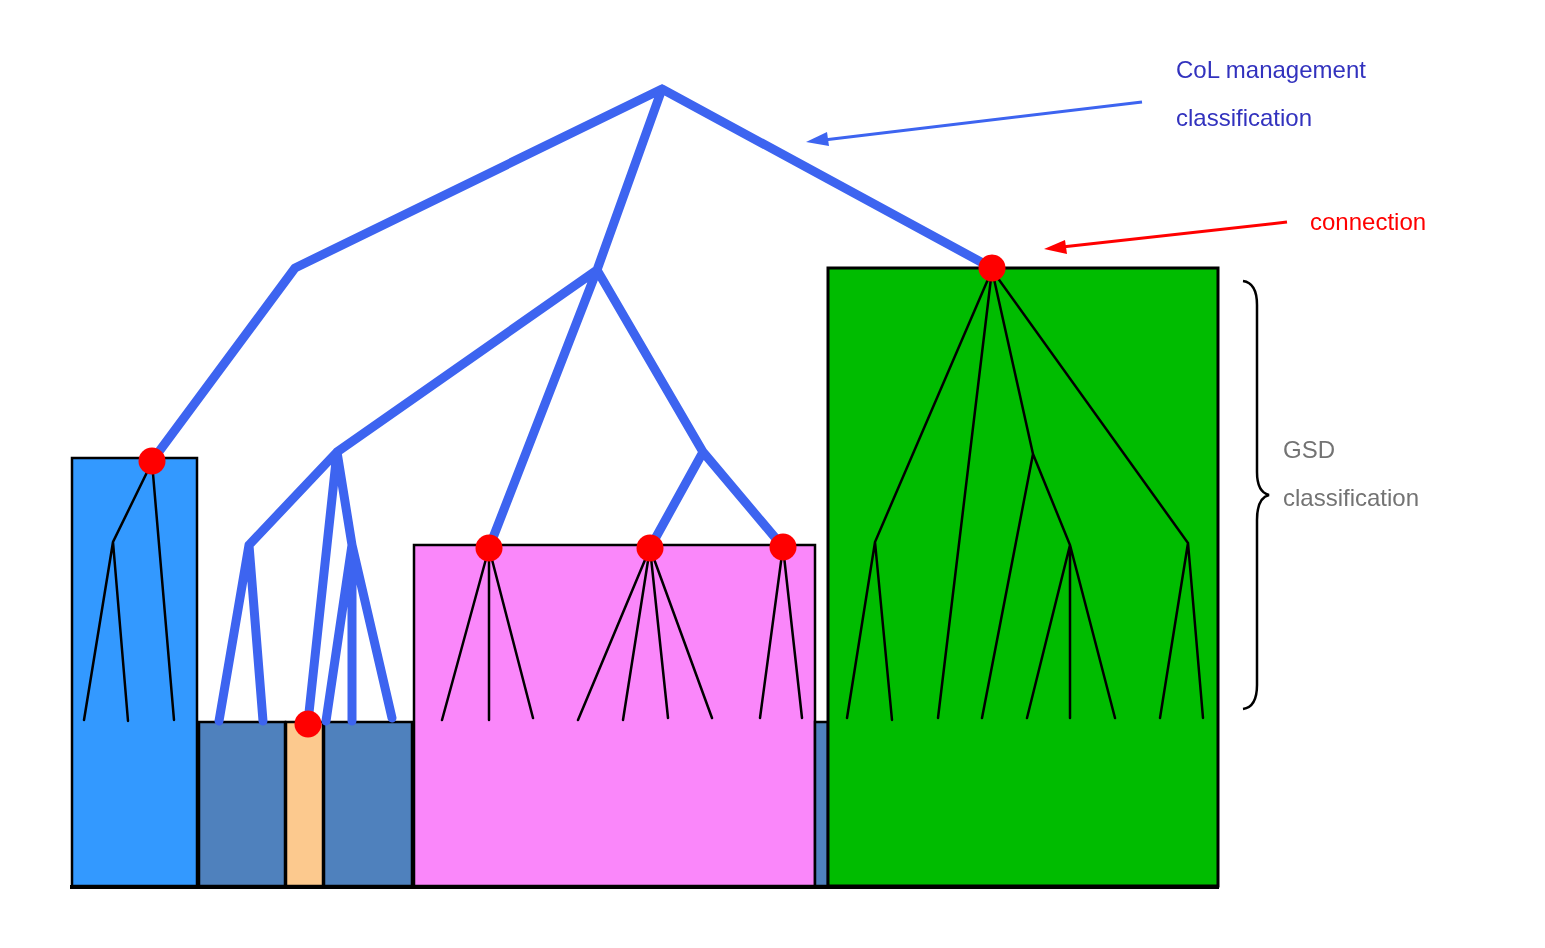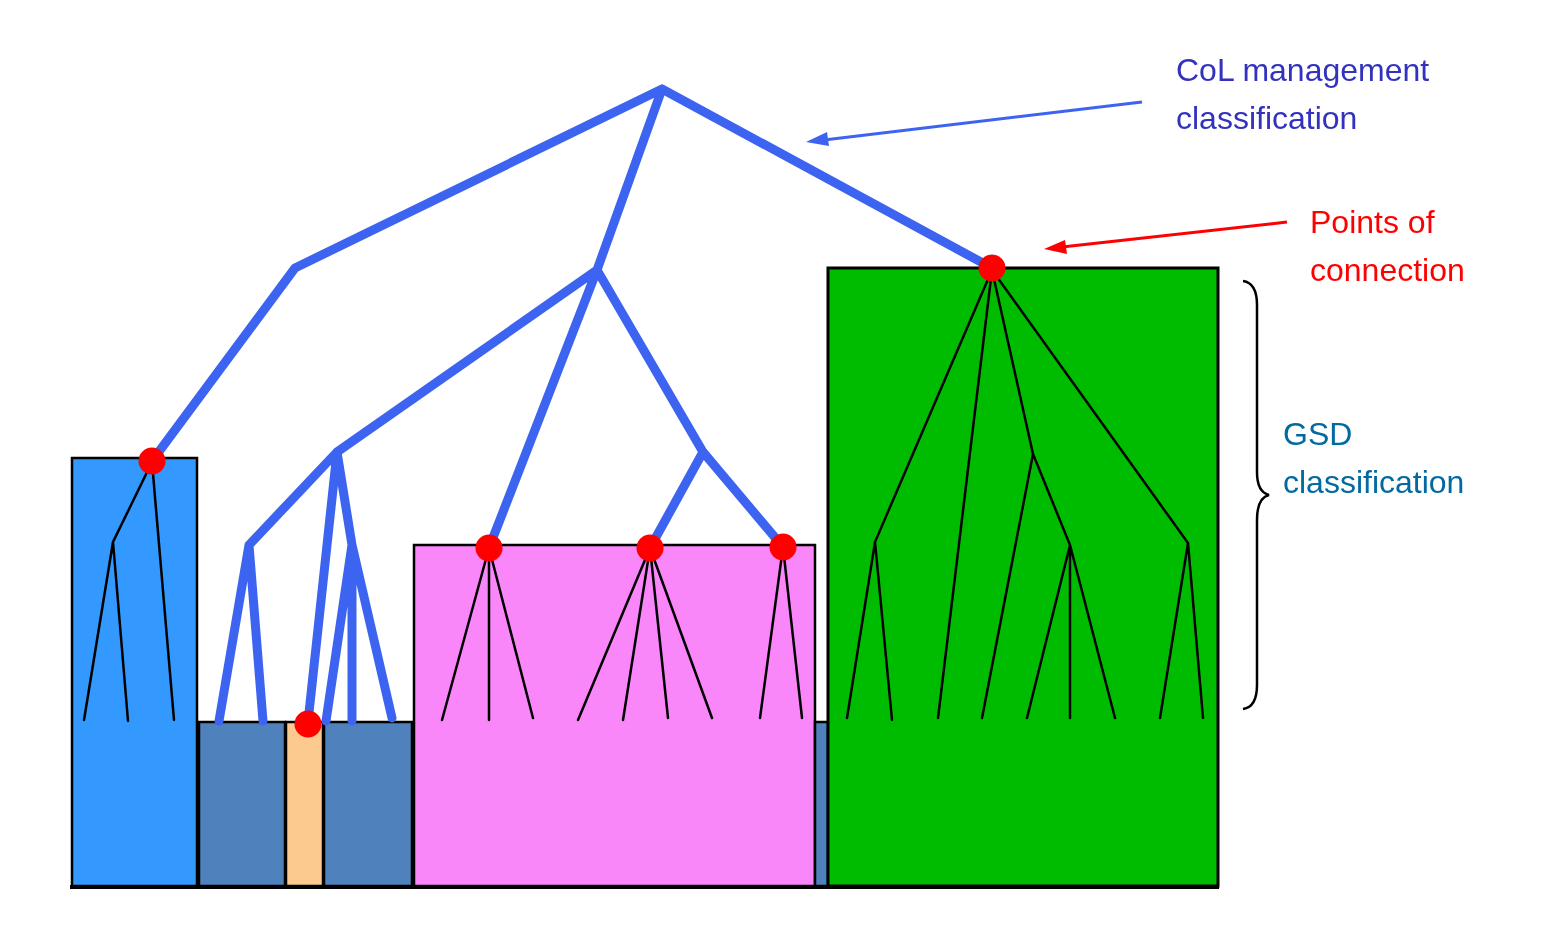--- a/index.html
+++ b/index.html
@@ -15,27 +15,27 @@
     background: #ffffff;
     overflow: hidden;
   }
   #diagram-svg {
     position: absolute;
     left: 0;
     top: 0;
   }
   .label {
     position: absolute;
-    font-size: 32px;
+    font-size: 24px;
     line-height: 48px;
     white-space: nowrap;
   }
   .label-blue  { color: #3232BE; }
   .label-red   { color: #FF0000; }
-  .label-black { color: #0369a1; }
+  .label-black { color: #737373; margin-top: 16px; }
 </style>
 </head>
 <body>
 
 <div id="stage">
 
   <svg id="diagram-svg" width="1545" height="948" viewBox="0 0 1545 948">
 
     <g>
       <rect x="72" y="458" width="125" height="428" stroke="#000" stroke-width="2.5" fill="#3399FF"></rect>
@@ -98,21 +98,20 @@
     <path d="M1243,281 Q1257,283 1257,305 L1257,472 Q1257,492 1269,495
              Q1257,498 1257,520 L1257,685 Q1257,707 1243,709" fill="none" stroke-width="2.5" stroke="#000000"></path>
   </svg>
 
   <div class="label label-blue" style="left:1176px; top:46px;">
     <div>CoL management</div>
     <div>classification</div>
   </div>
 
   <div class="label label-red" style="left:1310px; top:198px;">
-    <div>Points of</div>
     <div>connection</div>
   </div>
 
   <div class="label label-black" style="left:1283px; top:410px;">
     <div>GSD</div>
     <div>classification</div>
   </div>
 
 </div>
 

